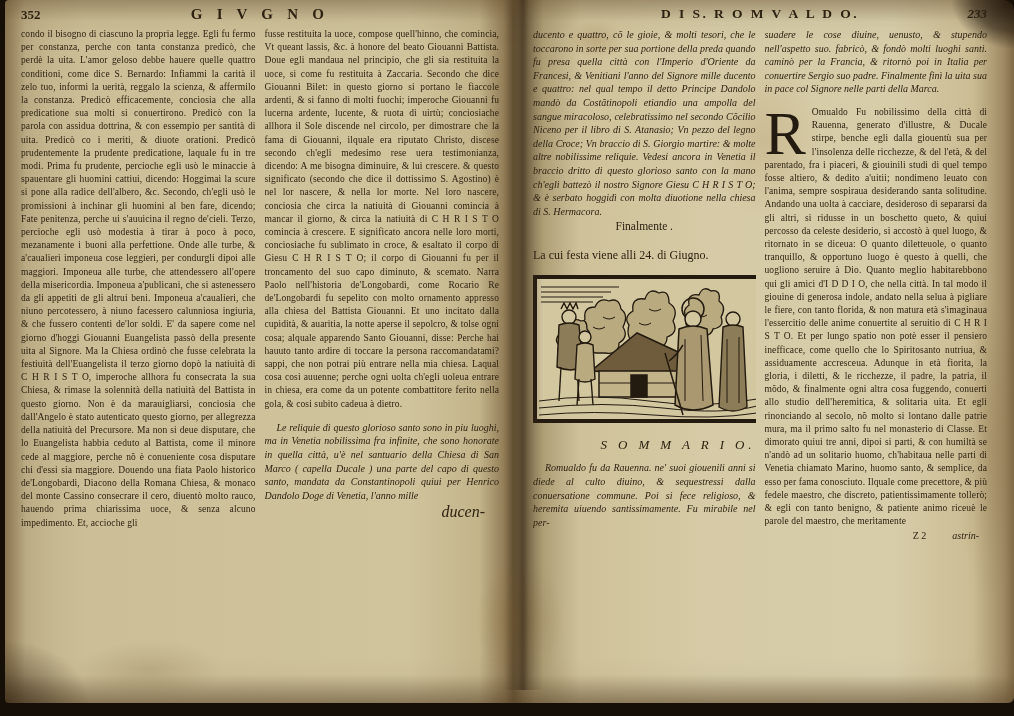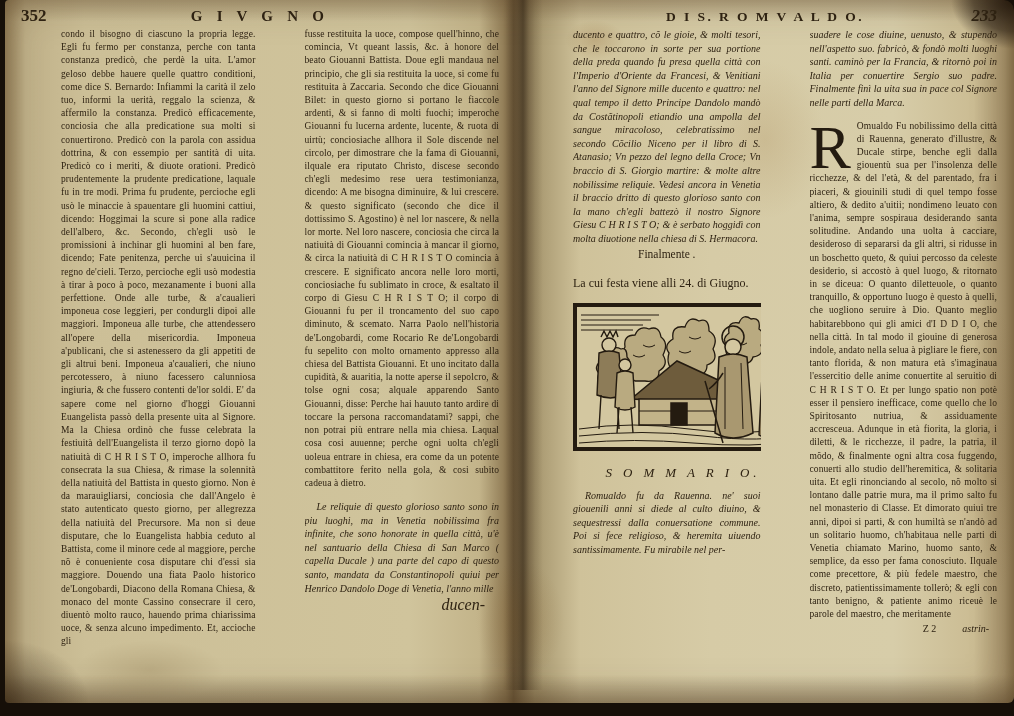--- a/index.html
+++ b/index.html
@@ -19,30 +19,30 @@
   }
   .stain{position:absolute;border-radius:50%;pointer-events:none;}
   .s1{left:700px;top:60px;width:120px;height:160px;background:radial-gradient(ellipse,rgba(150,110,55,.18),rgba(150,110,55,0) 70%);}
   .s2{left:470px;top:560px;width:90px;height:120px;background:radial-gradient(ellipse,rgba(130,95,45,.22),rgba(130,95,45,0) 70%);}
   .s3{left:560px;top:20px;width:60px;height:40px;background:radial-gradient(ellipse,rgba(140,100,50,.25),rgba(140,100,50,0) 70%);}
   .s4{left:70px;top:640px;width:150px;height:60px;background:radial-gradient(ellipse,rgba(110,85,45,.20),rgba(110,85,45,0) 70%);}
   .s5{left:950px;top:300px;width:70px;height:300px;background:radial-gradient(ellipse,rgba(120,90,50,.18),rgba(120,90,50,0) 70%);}
 
   .page{position:absolute;top:0;bottom:0;overflow:hidden;}
   .page-left{left:6px;width:494px;padding:4px 6px 4px 10px;box-sizing:border-box;}
-  .page-right{left:522px;width:486px;padding:4px 16px 4px 6px;box-sizing:border-box;}
+  .page-right{left:522px;width:486px;padding:4px 26px 4px 6px;box-sizing:border-box;}
 
   .hdr{display:grid;grid-template-columns:46px 1fr 46px;align-items:baseline;height:22px;margin-top:2px;}
-  .hdr .num{font-size:17px;font-weight:bold;}
+  .hdr .num{font-size:13px;font-weight:bold;}
   .hdr .title{ text-align:center;font-size:15px;font-weight:bold;letter-spacing:.35em;white-space:nowrap;}
   .hdr-right .title{font-size:13.5px;letter-spacing:.18em;}
   .hdr-right .num{text-align:right;font-style:italic;}
 
   .cols{display:flex;gap:9px;height:682px;}
-  .col{flex:1 1 0;overflow:hidden;margin-left:40px;}
+  .col{flex:1 1 0;overflow:hidden;}
   .body-text{font-size:9.5px;line-height:13.2px;text-align:justify;letter-spacing:.1px;}
   .body-text::first-letter{}
   .ital{font-style:italic;font-size:10px;line-height:13.6px;text-align:justify;}
   .indent{text-indent:12px;}
   .mt{margin-top:10px;}
   .catchword{text-align:right;font-style:italic;font-size:16px;padding-right:14px;margin-top:1px;}
 
   .sec-head{text-align:center;font-size:14.5px;letter-spacing:.22em;margin-top:13px;white-space:nowrap;}
   .sec-sub{text-align:center;font-size:11.5px;margin-top:2px;}
   .feast{text-align:left;font-size:12px;margin-top:16px;}

